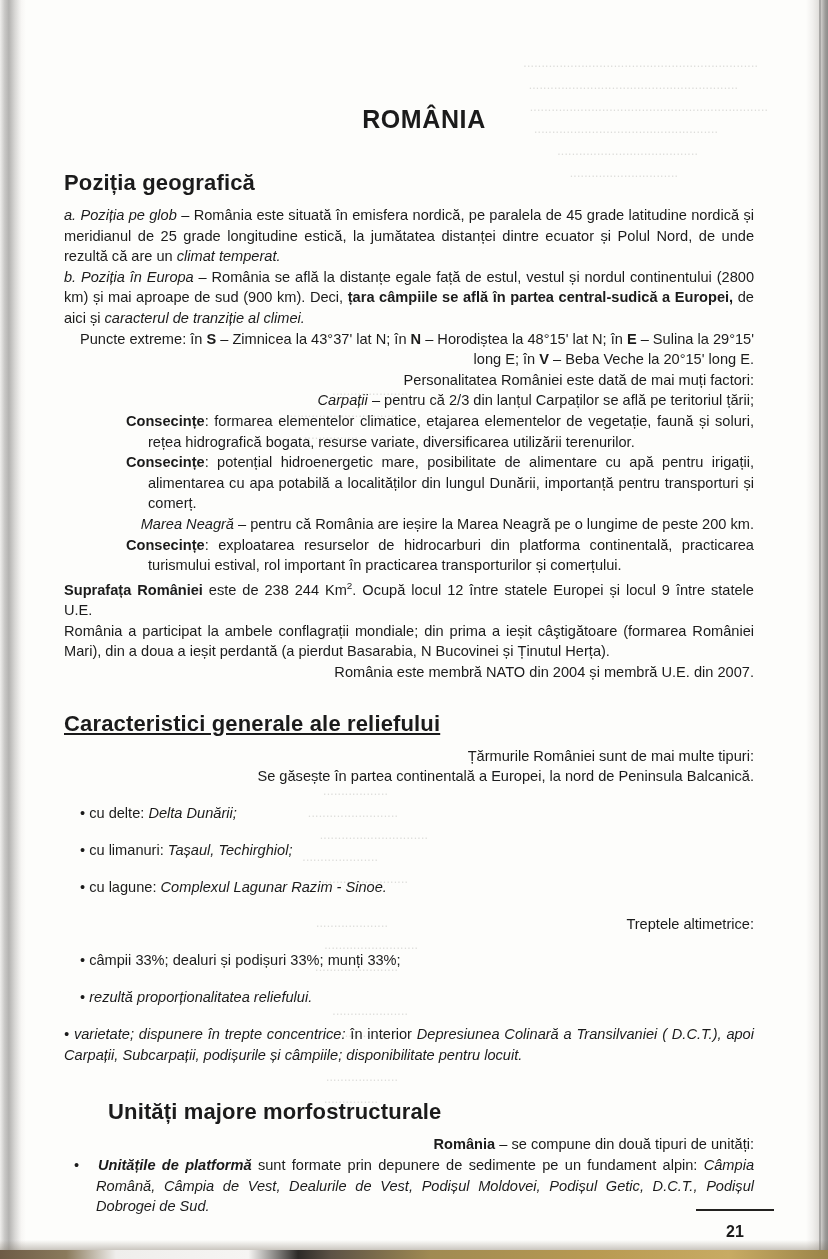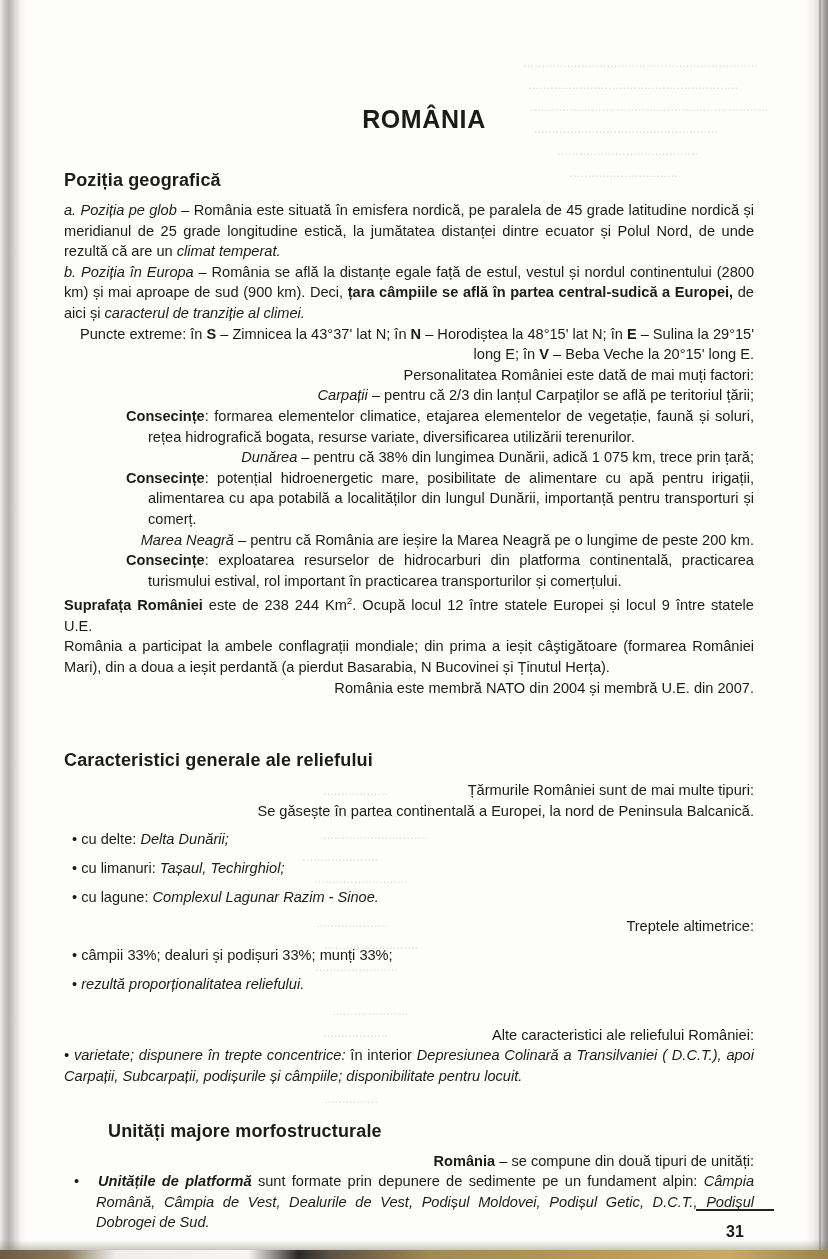--- a/index.html
+++ b/index.html
@@ -94,21 +94,21 @@
     top: 105px;
     left: 0; right: 0;
   }
   .body-col {
     position: absolute;
     left: 64px;
     top: 170px;
     width: 690px;
   }
   h2.sec {
-    font-size: 18px;
+    font-size: 22px;
     font-weight: bold;
     letter-spacing: .15px;
     margin: 0 0 9px 0;
   }
   h2.sec.spaced { margin-top: 34px; }
 
   p.tx {
     margin: 0;
     font-size: 14.6px;
     line-height: 20.6px;
@@ -118,21 +118,21 @@
   p.nojust { text-align: right; }
   .ind1 { margin-left: 22px; }
   .ind2 { margin-left: 44px; }
   .ind3 { margin-left: 62px; }
   .hang { text-indent: -22px; padding-left: 22px; }
   .gap-l { margin-top: 26px; }
 
   i, .it { font-style: italic; }
   b, .bd { font-weight: bold; }
 
-  .bullet-line { margin: 8px; font-size: 14.6px; line-height: 21px; }
+  .bullet-line { margin: 16px; font-size: 14.6px; line-height: 21px; }
 
   .footer-rule {
     position: absolute;
     right: 74px;
     bottom: 48px;
     width: 78px;
     height: 2px;
     background: #23211f;
   }
   .page-num {
@@ -199,43 +199,40 @@
 
       <p class="tx nojust">Personalitatea României este dată de mai muți factori:</p>
 
       <p class="tx nojust ind2">
         <i>Carpații</i><span> – pentru că 2/3 din lanțul Carpaților se află pe teritoriul țării;</span>
       </p>
       <p class="tx ind3 hang" style="margin-left:62px;">
         <b>Consecințe</b><span>: formarea elementelor climatice, etajarea elementelor de vegetație, faună și soluri, rețea hidrografică bogata, resurse variate, diversificarea utilizării terenurilor.</span>
       </p>
 
-      <p class="tx nojust ind2">
-        <i>Dunărea</i><span> – pentru că 38% din lungimea Dunării, adică 1 075 km, trece prin țară;</span>
-      </p>
       <p class="tx ind3 hang" style="margin-left:62px;">
         <b>Consecințe</b><span>: potențial hidroenergetic mare, posibilitate de alimentare cu apă pentru irigații, alimentarea cu apa potabilă a localităților din lungul Dunării, importanță pentru transporturi și comerț.</span>
       </p>
 
       <p class="tx nojust ind2">
         <i>Marea Neagră</i><span> – pentru că România are ieșire la Marea Neagră pe o lungime de peste 200 km.</span>
       </p>
       <p class="tx ind3 hang" style="margin-left:62px;">
         <b>Consecințe</b><span>: exploatarea resurselor de hidrocarburi din platforma continentală, practicarea turismului estival, rol important în practicarea transporturilor și comerțului.</span>
       </p>
 
       <p class="tx gap-l">
         <b>Suprafața României</b><span> este de 238 244 Km</span><sup class="sq">2</sup><span>. Ocupă locul 12 între statele Europei și locul 9 între statele U.E.</span>
       </p>
 
       <p class="tx">România a participat la ambele conflagrații mondiale; din prima a ieșit câştigătoare (formarea României Mari), din a doua a ieșit perdantă (a pierdut Basarabia, N Bucovinei și Ținutul Herța).</p>
 
       <p class="tx nojust">România este membră NATO din 2004 și membră U.E. din 2007.</p>
 
-      <h2 class="sec spaced" style="margin-top:52px;">Caracteristici generale ale reliefului</h2>
+      <h2 class="sec spaced" style="margin-top:28px;text-decoration:underline;">Caracteristici generale ale reliefului</h2>
 
       <p class="tx nojust">Țărmurile României sunt de mai multe tipuri:</p>
       <p class="tx nojust">Se găsește în partea continentală a Europei, la nord de Peninsula Balcanică.</p>
 
       <p class="bullet-line ind2">
         <span>• cu delte: </span><i>Delta Dunării;</i>
       </p>
       <p class="bullet-line ind2">
         <span>• cu limanuri: </span><i>Tașaul, Techirghiol;</i>
       </p>
@@ -244,38 +241,37 @@
       </p>
 
       <p class="tx nojust">Treptele altimetrice:</p>
       <p class="bullet-line ind2">
         <span>• câmpii 33%; dealuri și podișuri 33%; munți 33%;</span><i></i>
       </p>
       <p class="bullet-line ind2">
         <span>• </span><i>rezultă proporționalitatea reliefului.</i>
       </p>
 
-      <p class="tx nojust gap-l" style="margin-top:30px;">Alte caracteristici ale reliefului României:</p>
       <p class="tx ind2">
         <i>• varietate; dispunere în trepte concentrice:</i><span> în interior </span><i>Depresiunea Colinară a Transilvaniei ( D.C.T.), apoi Carpații, Subcarpații, podișurile și câmpiile; disponibilitate pentru locuit.</i>
       </p>
 
       <h2 class="sec spaced" style="margin-top:34px;margin-left:44px;">Unități majore morfostructurale</h2>
 
       <p class="tx nojust">
         <b>România</b><span> – se compune din două tipuri de unități:</span>
       </p>
 
       <p class="tx" style="margin-left:10px; text-indent:-22px; padding-left:22px;">
         <span>•</span>&nbsp;&nbsp;&nbsp;<b><i>Unitățile de platformă</i></b><span> sunt formate prin depunere de sedimente pe un fundament alpin: </span><i>Câmpia Română, Câmpia de Vest, Dealurile de Vest, Podișul Moldovei, Podișul Getic, D.C.T., Podișul Dobrogei de Sud.</i>
       </p>
 
     </div>
 
     <div class="footer-rule"></div>
-    <div class="page-num">31</div>
+    <div class="page-num">21</div>
   </div>
 
   <div class="page-edge-right"></div>
   <div class="edge-hairline"></div>
   <div class="bottom-shadow"></div>
   <div class="bottom-strip"></div>
 </div>
 
 </body></html>

